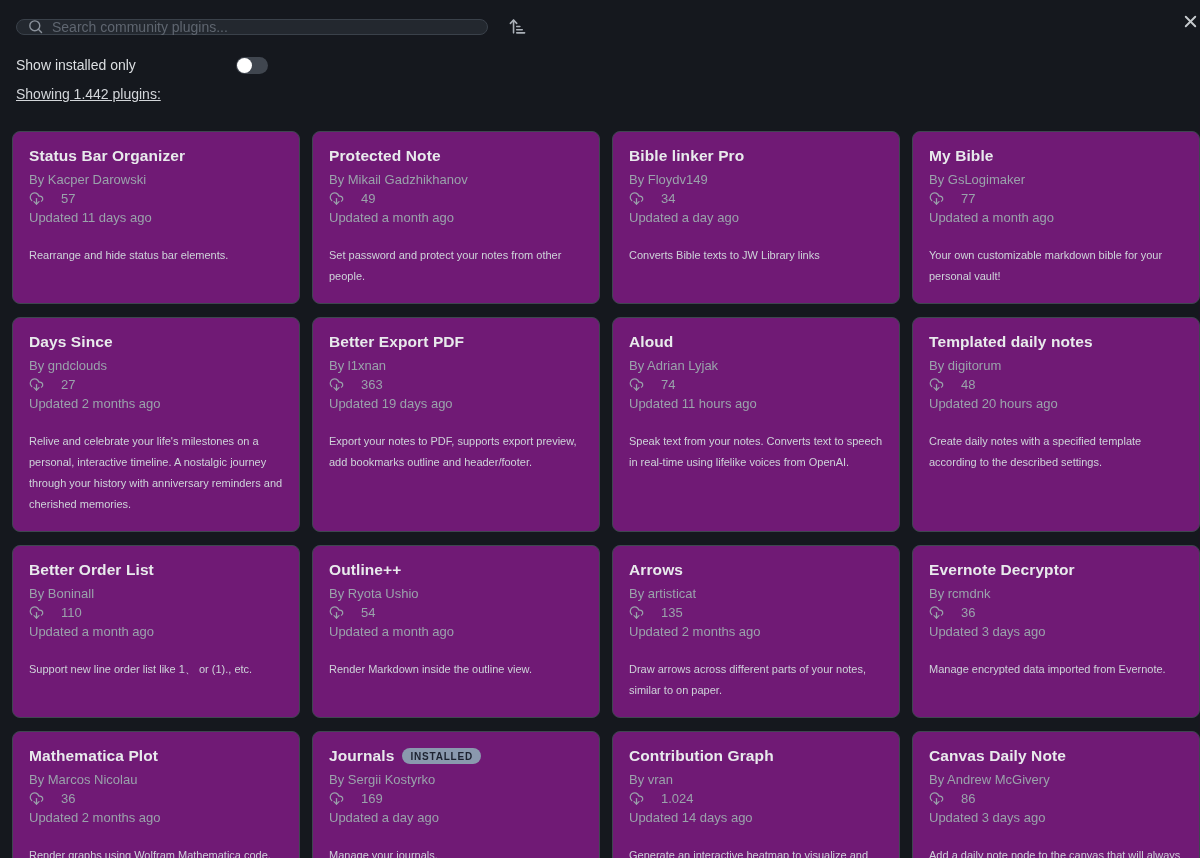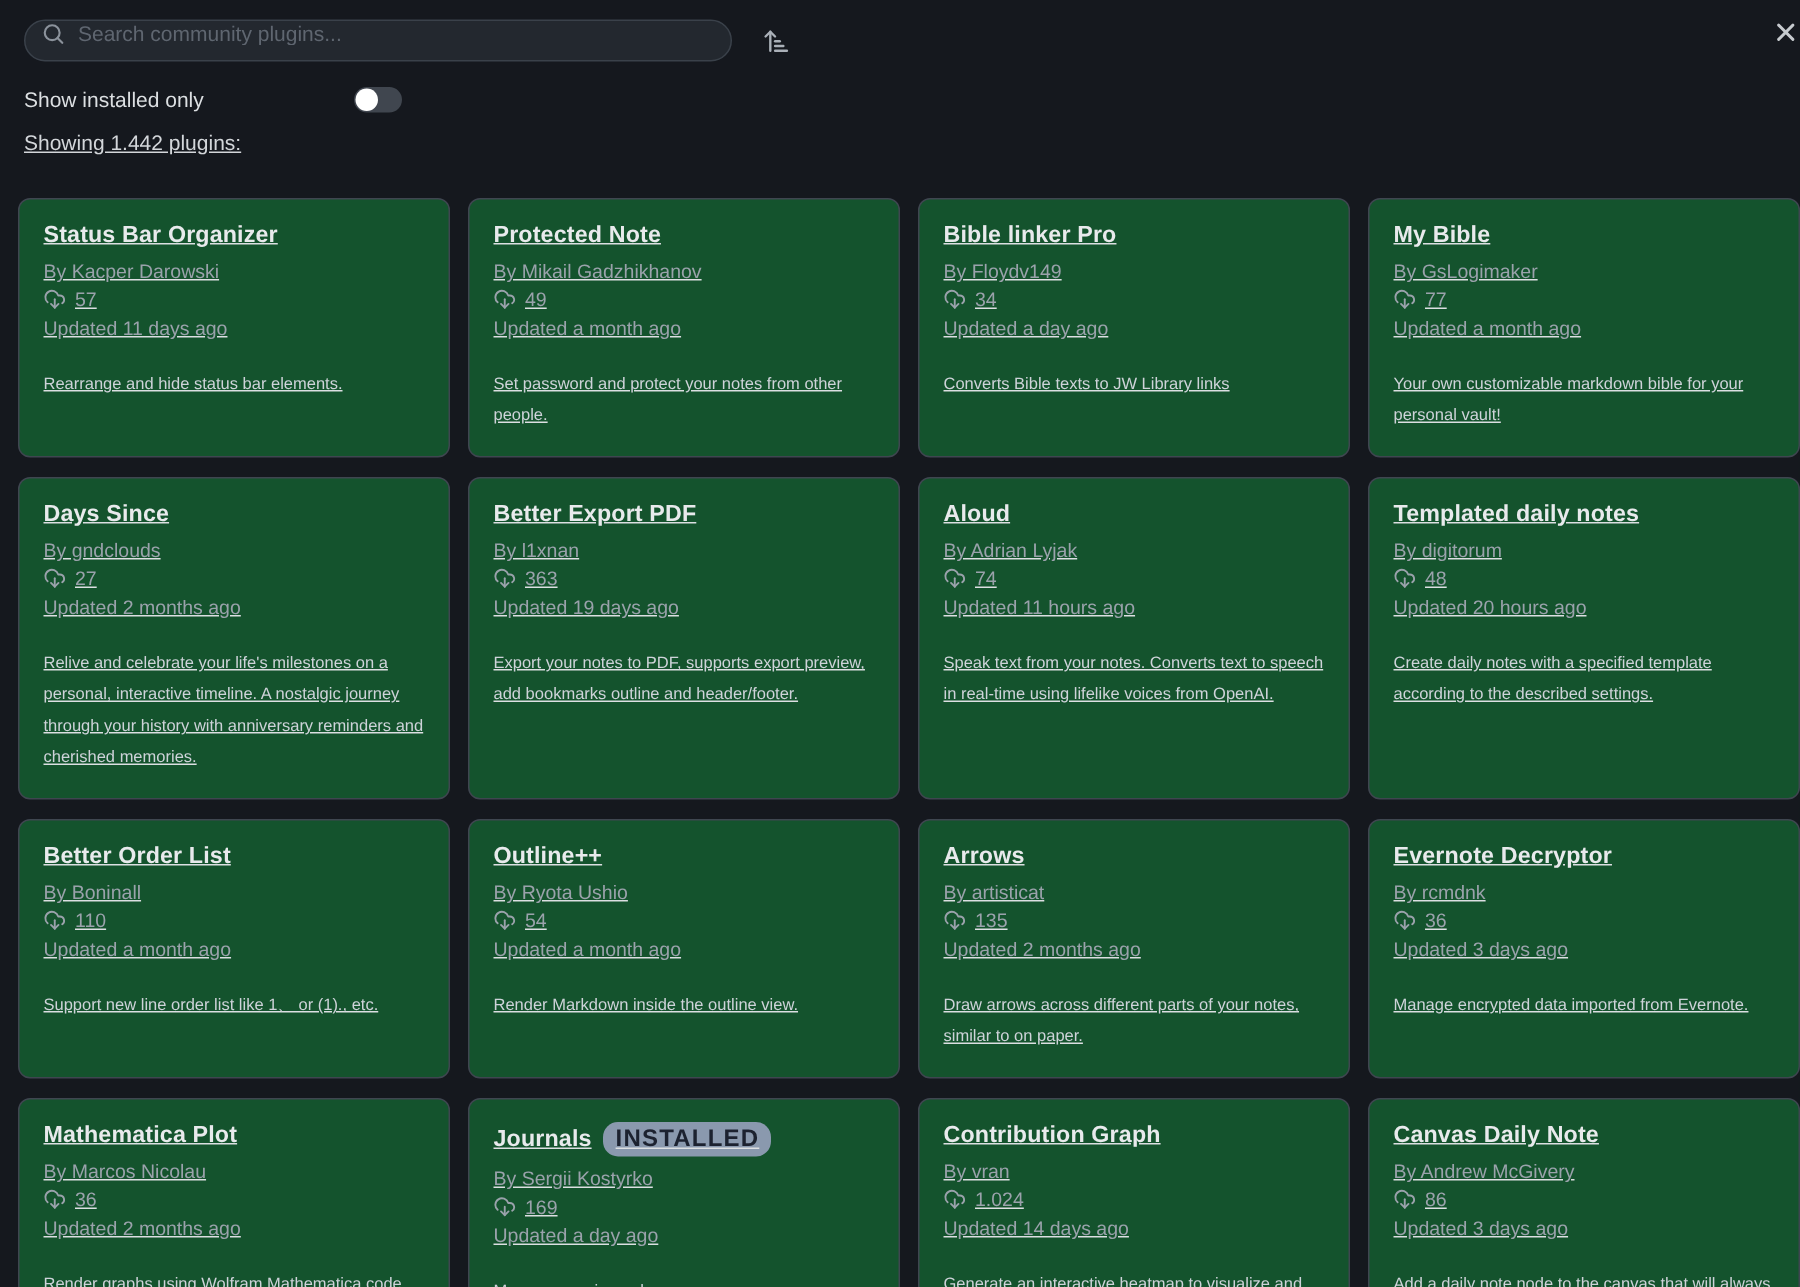--- a/index.html
+++ b/index.html
@@ -7,22 +7,22 @@
   body {
     background: #15181e;
     font-family: "Liberation Sans", sans-serif;
     color: #dcdfe2;
     position: relative;
   }
   
   .modal-header { padding: 13px 16px 0 16px; position: relative; }
   .search-row { display: flex; align-items: center; }
   .search-box {
-    display: flex; align-items: flex-start;
-    width: 472px; height: 28px;
+    display: flex; align-items: center;
+    width: 472px; height: 16px;
     background: #23282f;
     border: 1px solid #3a414a;
     border-radius: 14px;
     padding: 0 10px;
   }
   .search-box svg { flex: 0 0 auto; color: #8b929b; }
   .search-input {
     flex: 1; background: transparent; border: none; outline: none;
     color: #d8dbde; font-size: 14px; margin-left: 8px;
     font-family: "Liberation Sans", sans-serif;
@@ -53,41 +53,40 @@
   
   .plugin-grid {
     margin-top: 29px;
     padding-left: 12px;
     display: grid;
     grid-template-columns: repeat(4, 288px);
     column-gap: 12px;
     row-gap: 13px;
   }
   .card {
-    background: #14532d;
+    background: #701a75;
     border: 1px solid #3f4650;
     border-radius: 8px;
     padding: 15px 16px 16px 16px;
     cursor: pointer;
-    text-decoration: underline;
   }
   .card-title-row { display: flex; align-items: center; gap: 8px; }
   .card-title {
     font-size: 15.5px; font-weight: 700; color: #e8eaec;
     letter-spacing: 0.1px;
   }
   .badge {
     background: #8a99ae; color: #1c2230;
-    font-size: 16px; font-weight: 700; letter-spacing: 0.8px;
+    font-size: 10px; font-weight: 700; letter-spacing: 0.8px;
     padding: 3px 8px 2px 8px; border-radius: 10px;
     white-space: nowrap;
   }
   .card-author { margin-top: 5px; font-size: 13px; color: #9aa2ab; line-height: 19px; }
   .card-downloads {
-    display: flex; align-items: center; gap: 6px;
+    display: flex; align-items: center; gap: 17px;
     font-size: 13px; color: #9aa2ab; line-height: 19px;
   }
   .card-downloads svg { color: #9aa2ab; }
   .card-updated { font-size: 13px; color: #9aa2ab; line-height: 19px; }
   .card-desc { margin-top: 18px; font-size: 11px; color: #ced3d9; line-height: 21px; }
 </style>
 </head>
 <body>
 
 <div class="modal-header">

